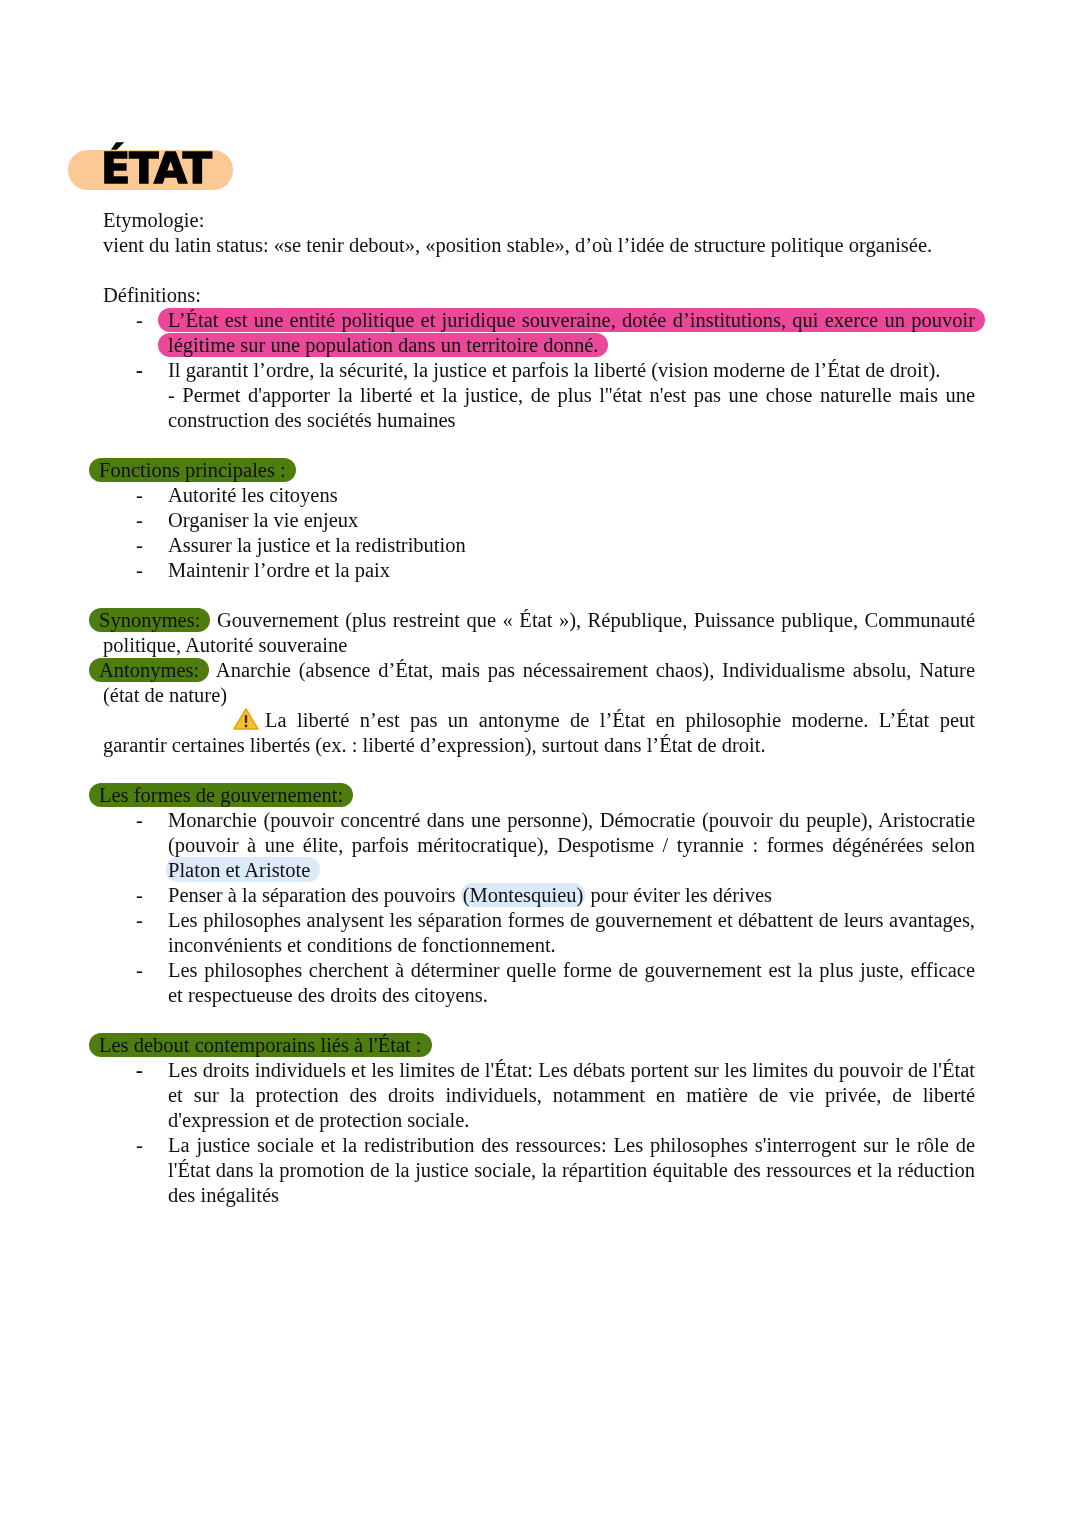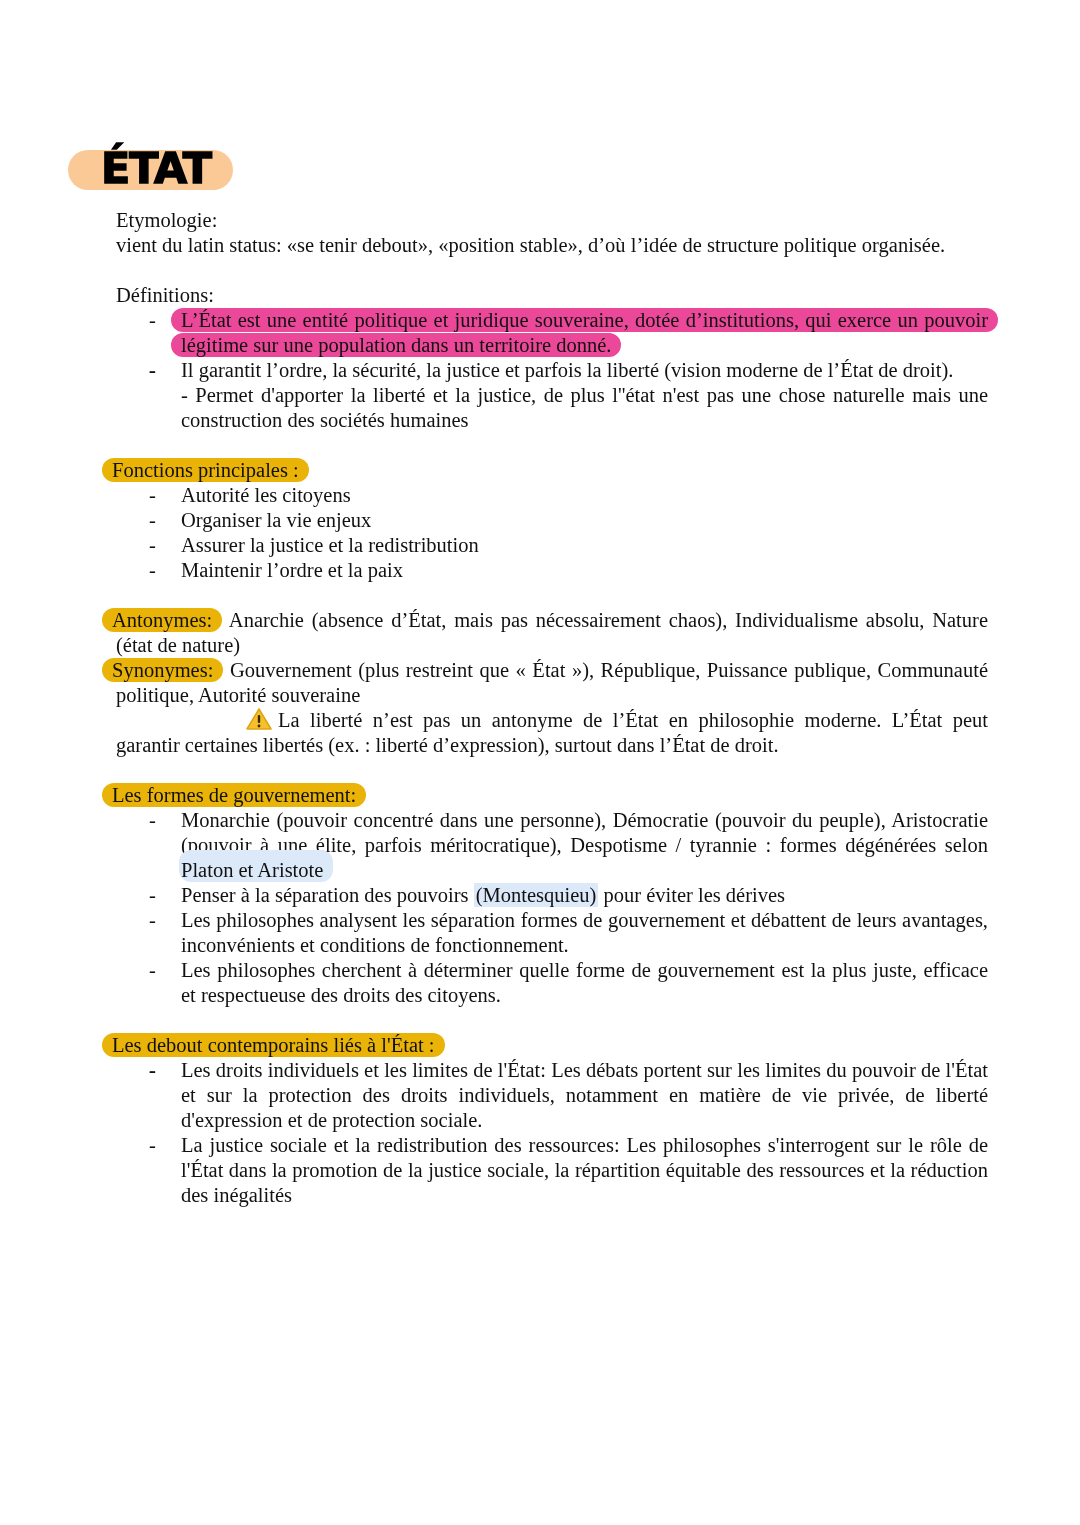--- a/index.html
+++ b/index.html
@@ -15,43 +15,43 @@
   }
   .title-text {
     position: absolute; left: 102px; top: 142px;
     font-family: "DejaVu Sans", sans-serif; font-weight: 900;
     font-size: 42px; letter-spacing: -1px; line-height: 54px;
     color: #000; transform: scaleX(1.02);
     -webkit-text-stroke: 1.5px #000;
   }
   .content {
     position: absolute; left: 103px; top: 208px; width: 872px;
-    font-size: 20.5px; line-height: 25px; margin-left: 13px;
+    font-size: 20.5px; line-height: 25px;
   }
   .p { text-align: justify; text-align-last: left; margin: 0; }
   .gap { height: 25px; }
   .list { margin: 0; padding: 0; list-style: none; }
   .li { position: relative; padding-left: 65px; text-align: justify; }
   .li .dash {
     position: absolute; left: 33px; top: 0;
   }
   .hl {
     background: #ec4899; border-radius: 12px;
     padding: 1px 10px; margin: 0 -10px;
     box-decoration-break: clone; -webkit-box-decoration-break: clone;
   }
   .hl-blue {
     background: #dce9f8; border-radius: 12px;
-    padding: 9px 10px 1px 2px; margin-left: -2px;
+    padding: 2px 10px 1px 2px; margin-left: -2px;
   }
   .hl-blue2 {
-    background: #dce9f8; border-radius: 0; padding: 1px 2px;
+    background: #dce9f8; border-radius: 10px; padding: 1px 2px;
   }
   .label-hl {
-    background: #eab308; border-radius: 12px;
+    background: #4d7c0f; border-radius: 12px;
     padding: 1px 10px; margin-left: -14px;
   }
   .warn-line { padding-left: 130px; text-align: justify; text-align-last: justify; }
   .warn-icon {
     display: inline-block; width: 26px; height: 22px; vertical-align: -3px;
     margin-right: 6px;
   }
   .sub { text-align: justify; }
 </style>
 </head>
@@ -98,24 +98,24 @@
       <span>Assurer la justice et la redistribution</span>
     </div>
     <div class="li">
       <span class="dash">-</span>
       <span>Maintenir l’ordre et la paix</span>
     </div>
   </div>
   <div class="gap"></div>
 
   <p class="p">
-    <span class="label-hl">Antonymes:</span><span> Anarchie (absence d’État, mais pas nécessairement chaos), Individualisme absolu, Nature (état de nature)</span>
+    <span class="label-hl">Synonymes:</span><span> Gouvernement (plus restreint que « État »), République, Puissance publique, Communauté politique, Autorité souveraine</span>
   </p>
   <p class="p">
-    <span class="label-hl">Synonymes:</span><span> Gouvernement (plus restreint que « État »), République, Puissance publique, Communauté politique, Autorité souveraine</span>
+    <span class="label-hl">Antonymes:</span><span> Anarchie (absence d’État, mais pas nécessairement chaos), Individualisme absolu, Nature (état de nature)</span>
   </p>
   <div class="warn-line">
     <span class="warn-icon">
       <svg width="26" height="22" viewBox="0 0 26 22">
         <path d="M13 1 L25 21 L1 21 Z" fill="#f6c02c" stroke="#e0a412" stroke-width="1.5" stroke-linejoin="round"></path>
         <rect x="11.8" y="7" width="2.4" height="8" rx="1" fill="#3a2a00"></rect>
         <circle cx="13" cy="18" r="1.4" fill="#3a2a00"></circle>
       </svg>
     </span><span>La liberté n’est pas un antonyme de l’État en philosophie moderne. L’État peut</span>
   </div>

